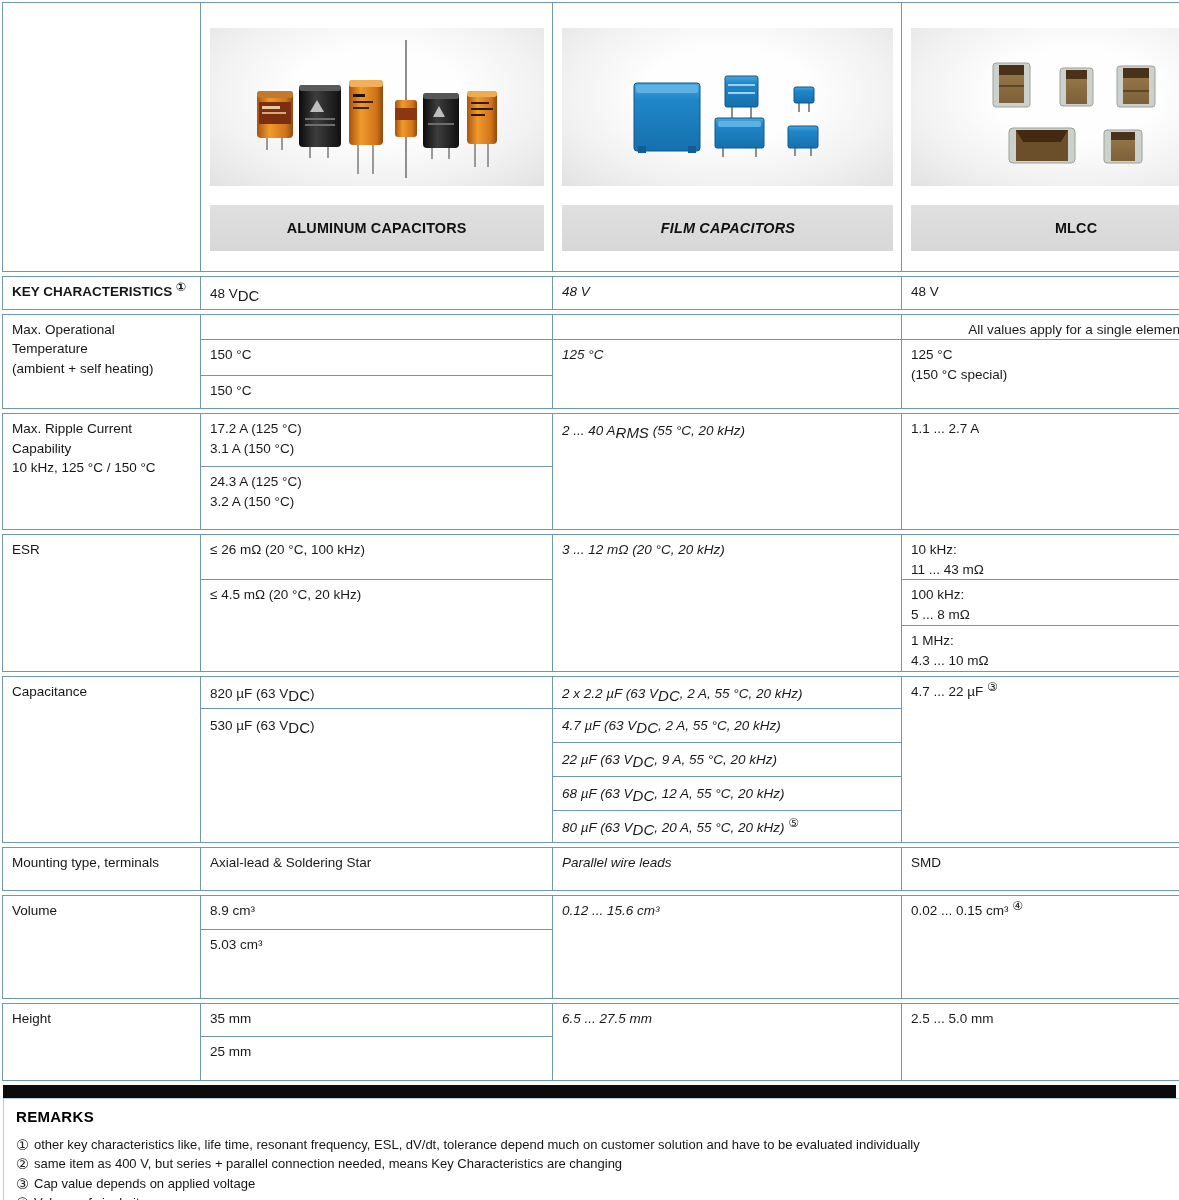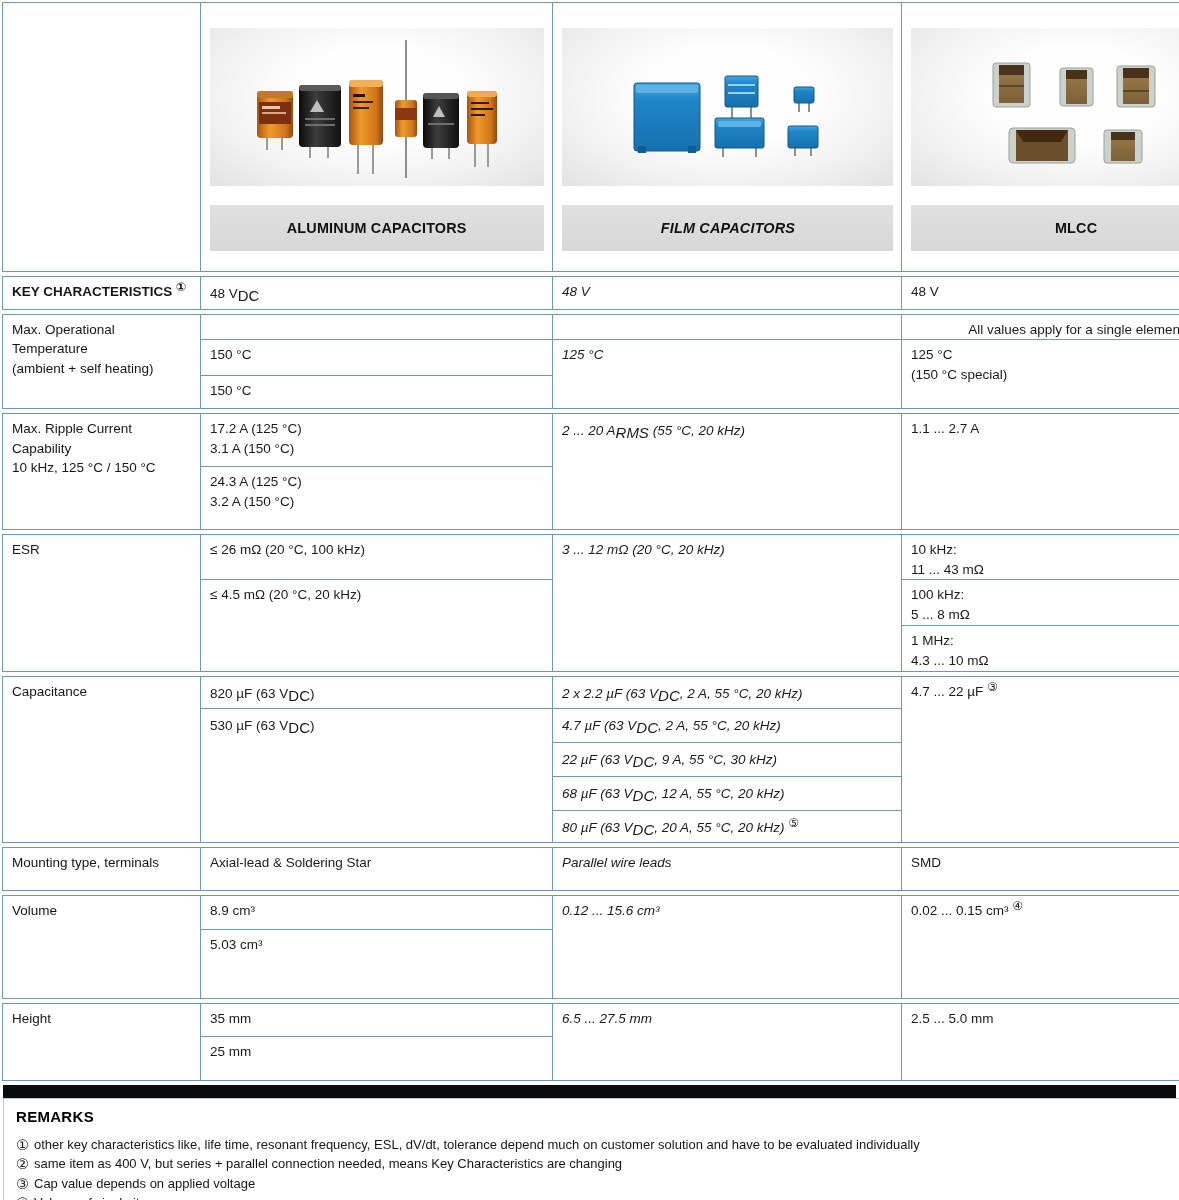--- a/index.html
+++ b/index.html
@@ -246,21 +246,21 @@
   </tbody>
     </table>
 
   <table class="grp">
     <tbody>
         <tr style="height:53px;">
       <td class="c-label lbl" rowspan="2">Max. Ripple Current Capability
 10 kHz, 125 °C / 150 °C</td>
       <td class="c-alu">17.2 A (125 °C)
 3.1 A (150 °C)</td>
-      <td class="c-film" rowspan="2"><span>2 ... 20 A</span><span class="seg-sub">RMS</span><span> (55 °C, 20 kHz)</span></td>
+      <td class="c-film" rowspan="2"><span>2 ... 40 A</span><span class="seg-sub">RMS</span><span> (55 °C, 20 kHz)</span></td>
       <td class="c-mlcc" rowspan="2">1.1 ... 2.7 A</td>
     </tr>
     <tr style="height:63px;">
       <td class="c-alu">24.3 A (125 °C)
 3.2 A (150 °C)</td>
     </tr>
   </tbody>
     </table>
 
   <table class="grp">
@@ -290,21 +290,21 @@
       <td class="c-label lbl" rowspan="5">Capacitance</td>
       <td class="c-alu"><span>820 µF (63 V</span><span class="seg-sub">DC</span><span>)</span></td>
       <td class="c-film"><span>2 x 2.2 µF (63 V</span><span class="seg-sub">DC</span><span>, 2 A, 55 °C, 20 kHz)</span></td>
       <td class="c-mlcc" rowspan="5"><span>4.7 ... 22 µF </span><span class="seg-sup">③</span></td>
     </tr>
     <tr style="height:34px;">
       <td class="c-alu" rowspan="4"><span>530 µF (63 V</span><span class="seg-sub">DC</span><span>)</span></td>
       <td class="c-film"><span>4.7 µF (63 V</span><span class="seg-sub">DC</span><span>, 2 A, 55 °C, 20 kHz)</span></td>
     </tr>
     <tr style="height:34px;">
-      <td class="c-film"><span>22 µF (63 V</span><span class="seg-sub">DC</span><span>, 9 A, 55 °C, 30 kHz)</span></td>
+      <td class="c-film"><span>22 µF (63 V</span><span class="seg-sub">DC</span><span>, 9 A, 55 °C, 20 kHz)</span></td>
     </tr>
     <tr style="height:34px;">
       <td class="c-film"><span>68 µF (63 V</span><span class="seg-sub">DC</span><span>, 12 A, 55 °C, 20 kHz)</span></td>
     </tr>
     <tr style="height:32px;">
       <td class="c-film"><span>80 µF (63 V</span><span class="seg-sub">DC</span><span>, 20 A, 55 °C, 20 kHz) </span><span class="seg-sup">⑤</span></td>
     </tr>
   </tbody>
     </table>
 

